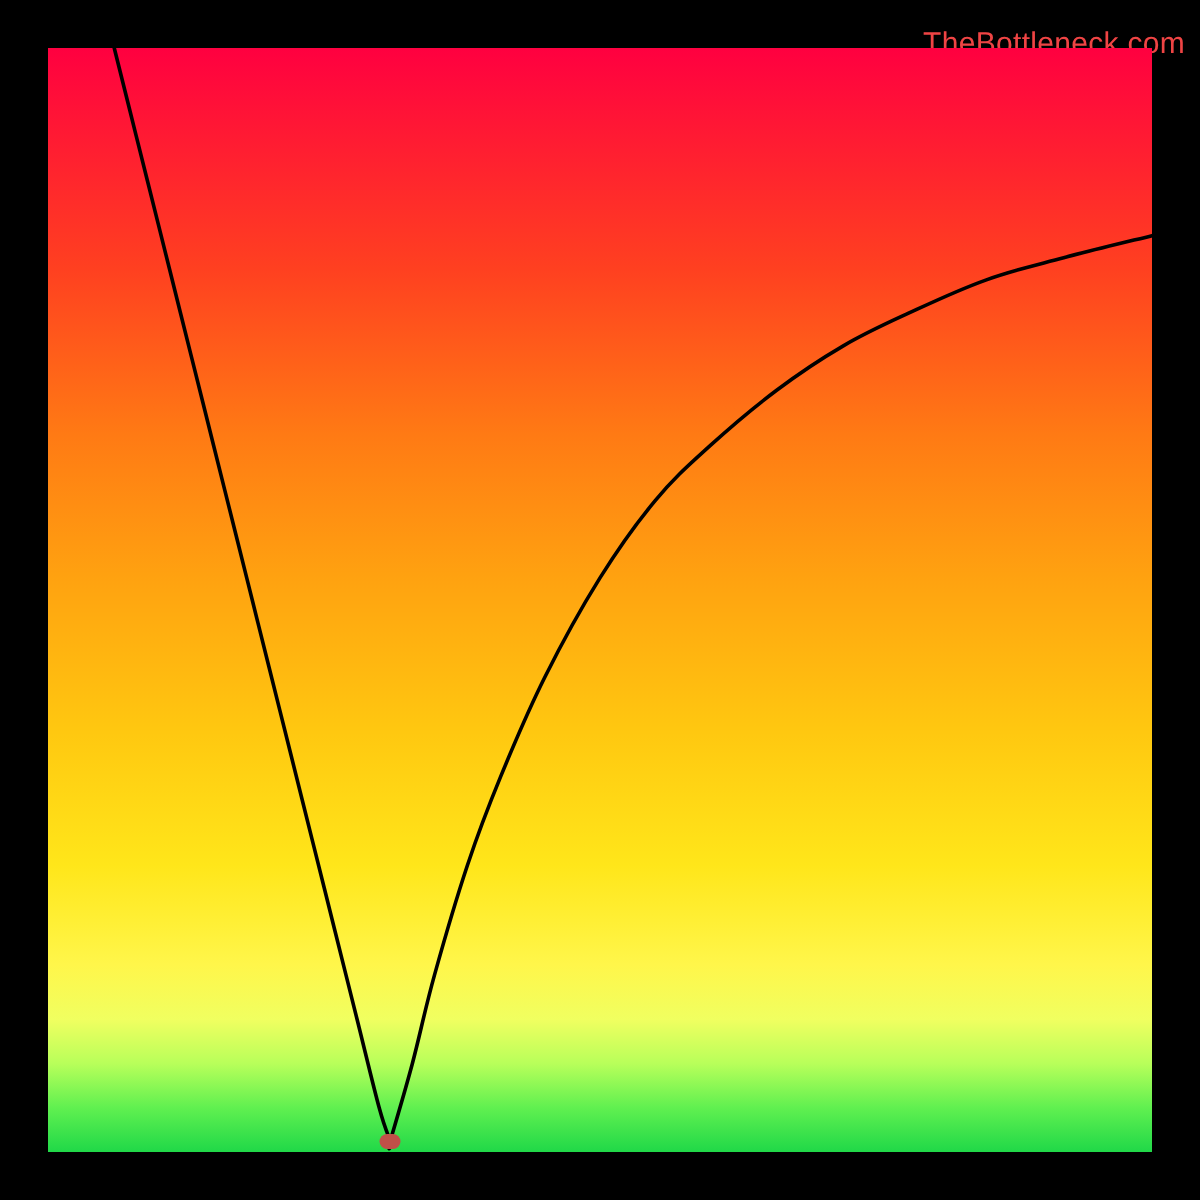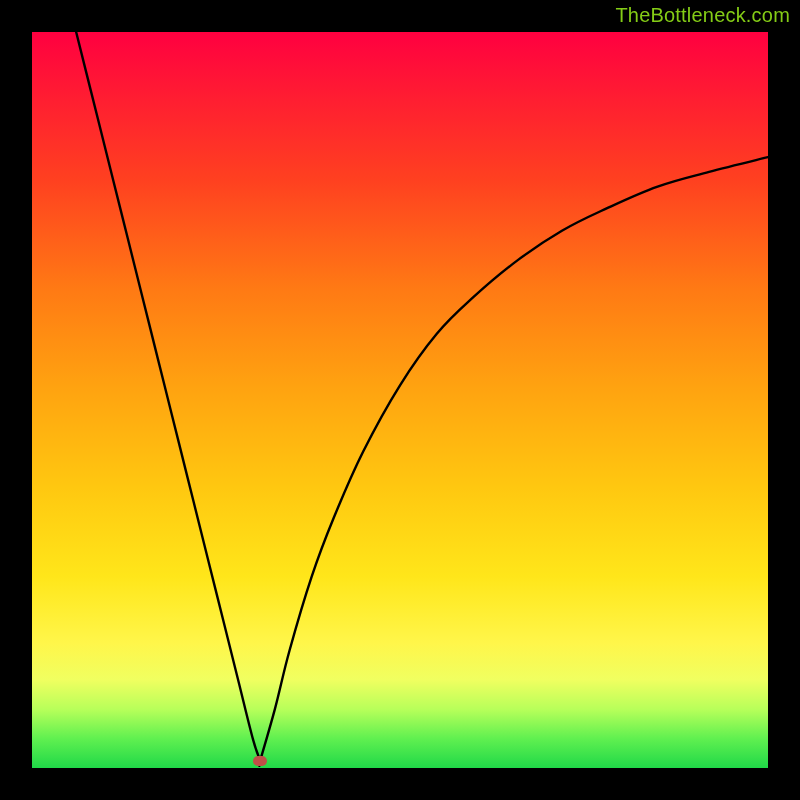--- a/index.html
+++ b/index.html
@@ -35,23 +35,23 @@
       #ffe61a 74%,
       #fff64a 83%,
       #f0ff60 88%,
       #b8ff5a 92%,
       #60f050 96%,
       #20d848 100%
     );
   }
   .watermark {
     position: absolute;
-    top: 4px;
+    top: 18px;
     right: 10px;
-    color: #84cc16;
+    color: #ef4444;
     font-size: 20px;
     letter-spacing: 0.2px;
     user-select: none;
   }
   svg.curve {
     position: absolute;
     left: 0;
     top: 0;
     width: 736px;
     height: 736px;

